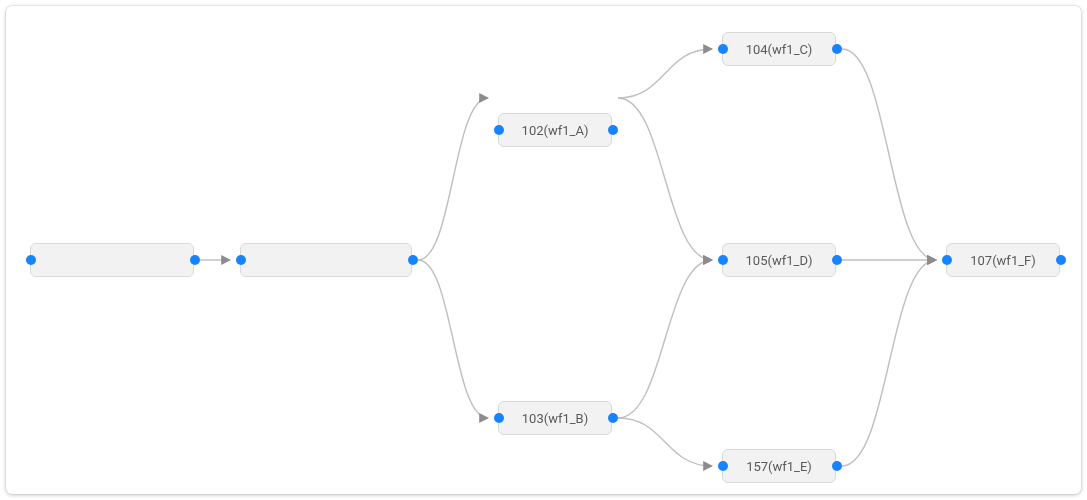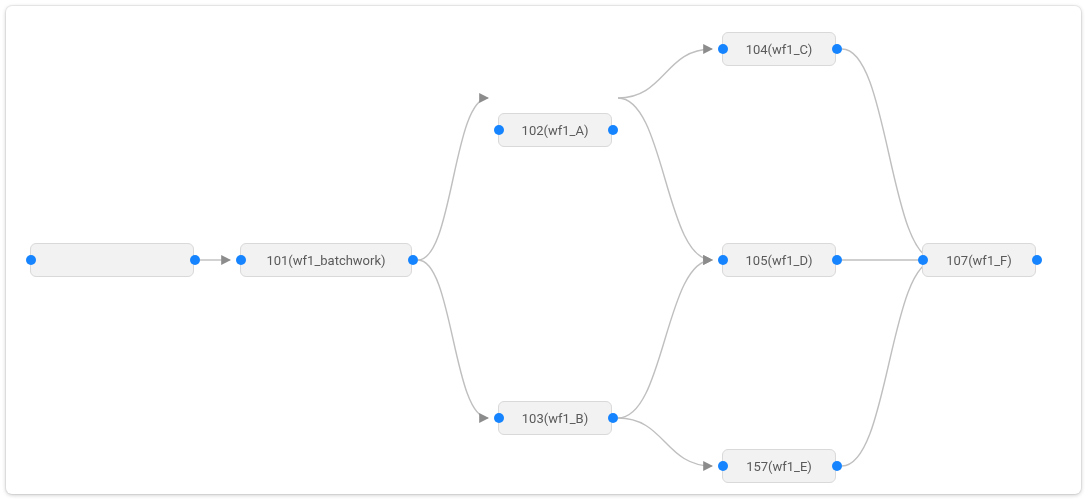--- a/index.html
+++ b/index.html
@@ -82,21 +82,20 @@
           <path d="M 836 460 C 883 460, 883 254, 930 254" fill="none" stroke="#bfbfbf" stroke-width="1.4" marker-end="url(#arrow)"></path>
         </g>
     </svg>
 
     <div id="node-layer">
         <div class="node" style="left: 24px; top: 254px; width: 164px;">
           <div class="port" style="left: 0px; top: 50%;"></div>
           <div class="port" style="left: 164px; top: 50%;"></div>
         </div>
         <div class="node" style="left: 234px; top: 254px; width: 172px;">
-          <span>101(wf1_batchwork)</span>
           <div class="port" style="left: 0px; top: 50%;"></div>
           <div class="port" style="left: 172px; top: 50%;"></div>
         </div>
         <div class="node" style="left: 492px; top: 92px; width: 114px; margin-top: 32px;">
           <span>102(wf1_A)</span>
           <div class="port" style="left: 0px; top: 50%;"></div>
           <div class="port" style="left: 114px; top: 50%;"></div>
         </div>
         <div class="node" style="left: 492px; top: 412px; width: 114px;">
           <span>103(wf1_B)</span>
@@ -111,20 +110,20 @@
         <div class="node" style="left: 716px; top: 254px; width: 114px; align-items: center;">
           <span>105(wf1_D)</span>
           <div class="port" style="left: 0px; top: 50%;"></div>
           <div class="port" style="left: 114px; top: 50%;"></div>
         </div>
         <div class="node" style="left: 716px; top: 460px; width: 114px;">
           <span>157(wf1_E)</span>
           <div class="port" style="left: 0px; top: 50%;"></div>
           <div class="port" style="left: 114px; top: 50%;"></div>
         </div>
-        <div class="node" style="left: 916px; top: 254px; width: 114px;">
+        <div class="node" style="left: 940px; top: 254px; width: 114px;">
           <span>107(wf1_F)</span>
           <div class="port" style="left: 0px; top: 50%;"></div>
           <div class="port" style="left: 114px; top: 50%;"></div>
         </div>
       </div>
   </div>
 </div>
 
 </body></html>

